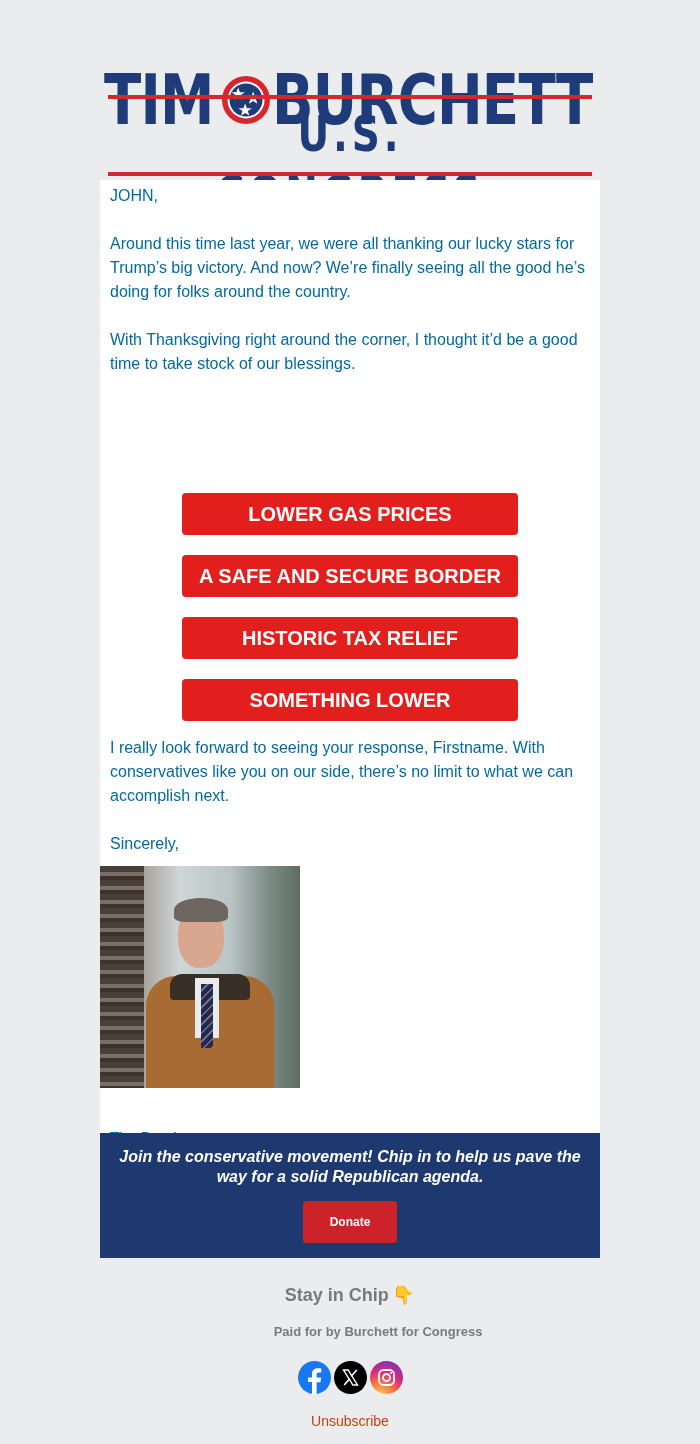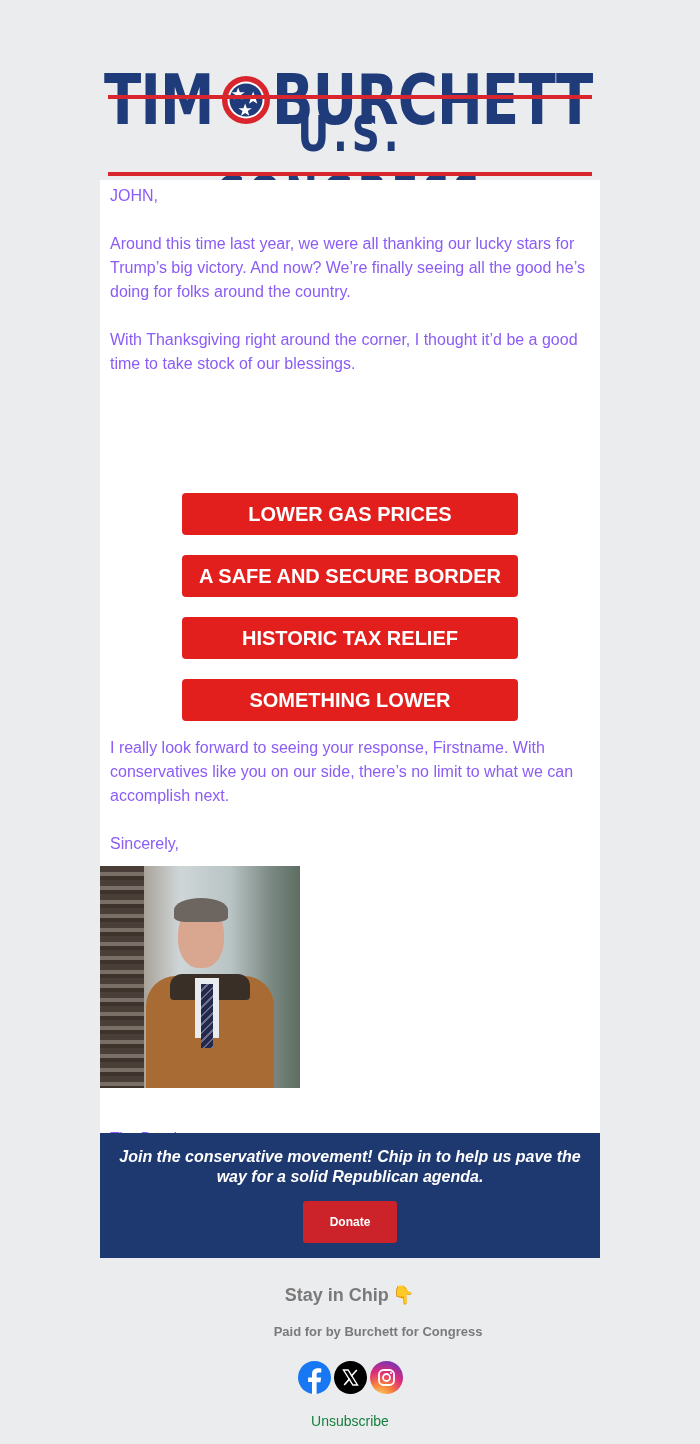--- a/index.html
+++ b/index.html
@@ -19,21 +19,21 @@
   .red-rule { position: absolute; left: 108px; width: 484px; height: 4px; background: #d9262e; }
   .rule-1 { top: 95px; }
   .rule-2 { top: 172px; }
   .logo-sub { position: absolute; left: 100px; width: 500px; top: 104px; text-align: center;
               font-family: "DejaVu Sans", sans-serif; font-weight: bold; color: #1f3b7a;
               font-size: 50px; line-height: 60px; letter-spacing: 5px; }
   .logo-sub span { display: inline-block; transform: scaleX(0.78); transform-origin: center; }
 
   
   .card { position: absolute; left: 100px; top: 180px; width: 500px; height: 953px; background: #ffffff; }
-  .p { position: absolute; left: 10px; width: 480px; font-size: 16px; line-height: 24px; color: #8b5cf6; }
+  .p { position: absolute; left: 10px; width: 480px; font-size: 16px; line-height: 24px; color: #0369a1; }
   .p-greeting { top: 4px; }
   .p-1 { top: 52px; }
   .p-2 { top: 148px; }
   .p-hl { top: 220px; font-weight: bold; color: #0f6b6e; }
   .p-hl a { color: #0f6b6e; text-decoration: underline; background: #fff838; }
   .p-3 { top: 556px; }
   .p-sign { top: 652px; }
 
   .choice-btn { position: absolute; left: 82px; width: 336px; height: 42px; background: #e21f1d;
                 border-radius: 4px; color: #ffffff; font-weight: bold; font-size: 20px;
@@ -74,21 +74,21 @@
   .hand { display: inline-block; color: #f2b21e; font-size: 18px; margin-left: 4px; }
   .paid { position: absolute; left: 0; width: 700px; top: 1324px; text-align: center;
           color: #7a7a7a; font-weight: bold; font-size: 13px; line-height: 16px; margin-left: 28px; }
   .socials { position: absolute; left: 298px; top: 1361px; width: 106px; height: 33px; display: flex; gap: 3px; }
   .soc { width: 33px; height: 33px; border-radius: 50%; display: flex; align-items: center; justify-content: center; cursor: pointer; }
   .soc-fb { background: #1877f2; }
   .soc-x { background: #000000; }
   .soc-ig { background: radial-gradient(circle at 30% 110%, #fdd76b 0%, #f7833a 30%, #dd2a7b 60%, #8134af 85%, #515bd4 100%); }
   .unsub { position: absolute; left: 0; width: 700px; top: 1412px; text-align: center;
            color: #8a8a8a; font-size: 14px; line-height: 18px; }
-  .unsub a { color: #15803d; text-decoration: none; cursor: pointer; }
+  .unsub a { color: #c2410c; text-decoration: none; cursor: pointer; }
 </style>
 </head>
 <body>
 
 <div class="logo"></div>
 <div class="logo-top">
   <span class="logo-word logo-tim">TIM</span>
   <svg class="tn-seal" viewBox="0 0 50 50">
     <circle cx="25" cy="25" r="24" fill="#d9262e"></circle>
     <circle cx="25" cy="25" r="18.5" fill="#ffffff"></circle>

